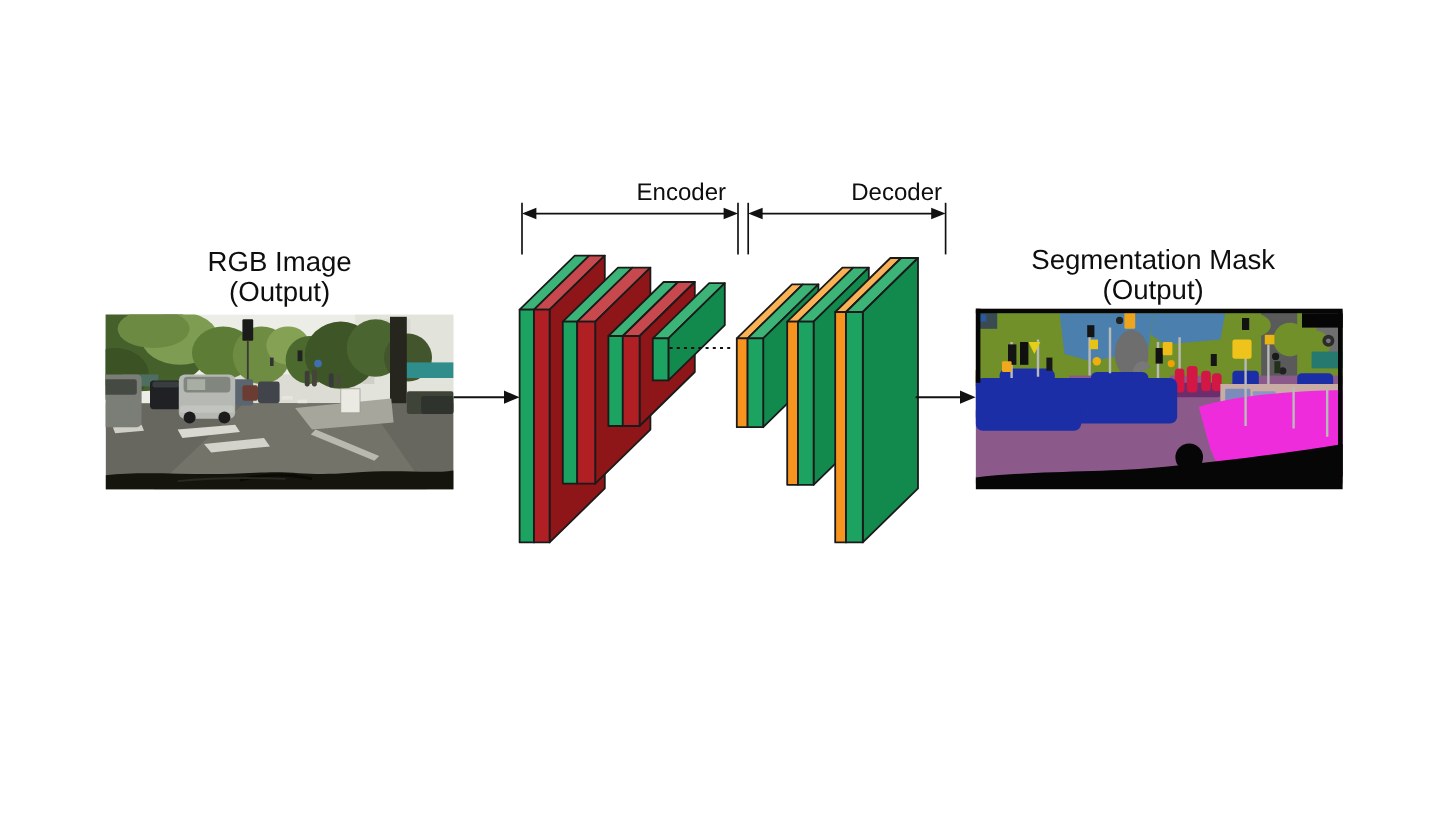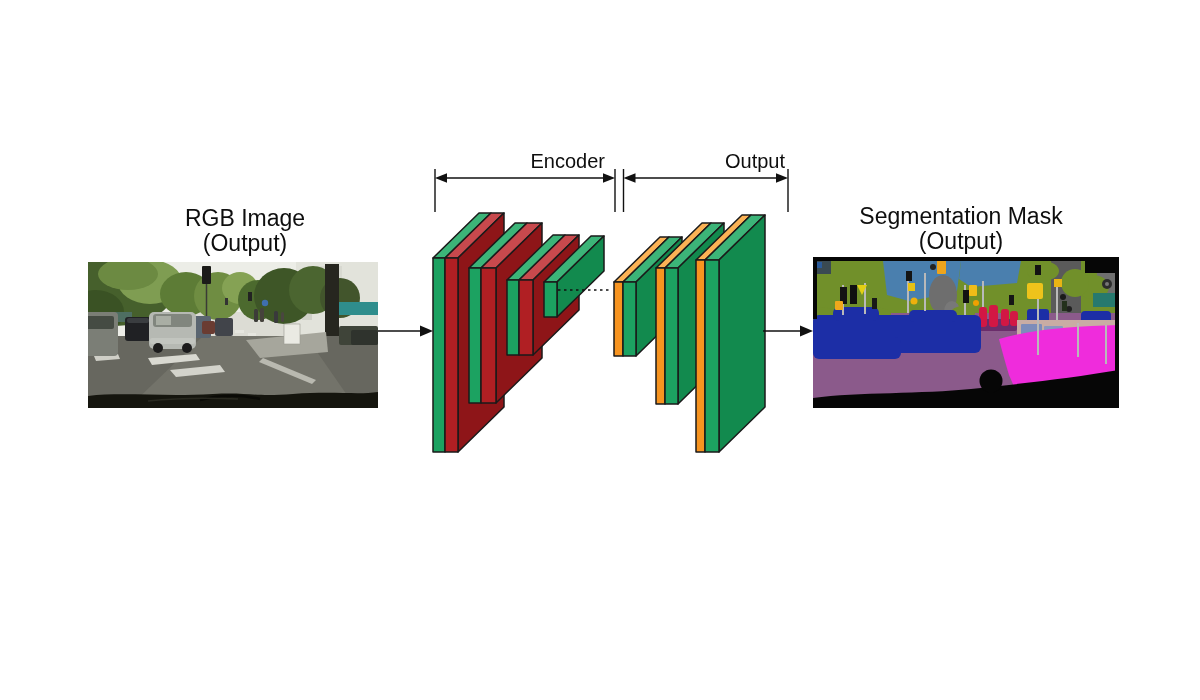--- a/index.html
+++ b/index.html
@@ -20,30 +20,30 @@
   .m-veg{fill:var(--mask-vegetation);} .m-sky{fill:var(--mask-sky);} .m-road{fill:var(--mask-road);}
   .m-car{fill:var(--mask-car);} .m-person{fill:var(--mask-person);} .m-side{fill:var(--mask-sidewalk);}
   .m-tan{fill:var(--mask-wall-tan);} .m-slate{fill:var(--mask-fence-slate);} .m-teal{fill:var(--mask-teal);}
   .m-yel{fill:var(--mask-sign-yellow);} .m-grey{fill:var(--mask-building-grey);}
 </style>
 </head>
 <body>
 
 <div class="canvas">
 
-  <div class="label main" style="left:115px;top:206px;width:260px;">
+  <div class="label main" style="left:103px;top:206px;width:260px;">
     <div>RGB Image</div>
     <div>(Output)</div>
   </div>
   <div class="label main" style="left:811px;top:204px;width:300px;">
     <div>Segmentation Mask</div>
     <div>(Output)</div>
   </div>
   <div class="label sub" style="left:445px;top:150px;width:160px;">Encoder</div>
-  <div class="label sub" style="left:625px;top:150px;width:160px;">Output</div>
+  <div class="label sub" style="left:625px;top:150px;width:160px;">Decoder</div>
 
   <svg class="abs" style="left:88px;top:262px;" width="290" height="146" viewBox="0 0 290 146">
     <g>
       <rect x="0" y="0" width="290" height="146" fill="#ecede7"></rect>
       <rect x="95" y="50" width="125" height="30" fill="#dcdcd4"></rect>
     </g>
     <g>
       <rect x="208" y="0" width="82" height="78" fill="#e2e3db"></rect>
       <rect x="214" y="6" width="10" height="52" fill="#cfd0c8"></rect>
       <rect x="228" y="4" width="26" height="40" fill="#d8d9d1"></rect>

